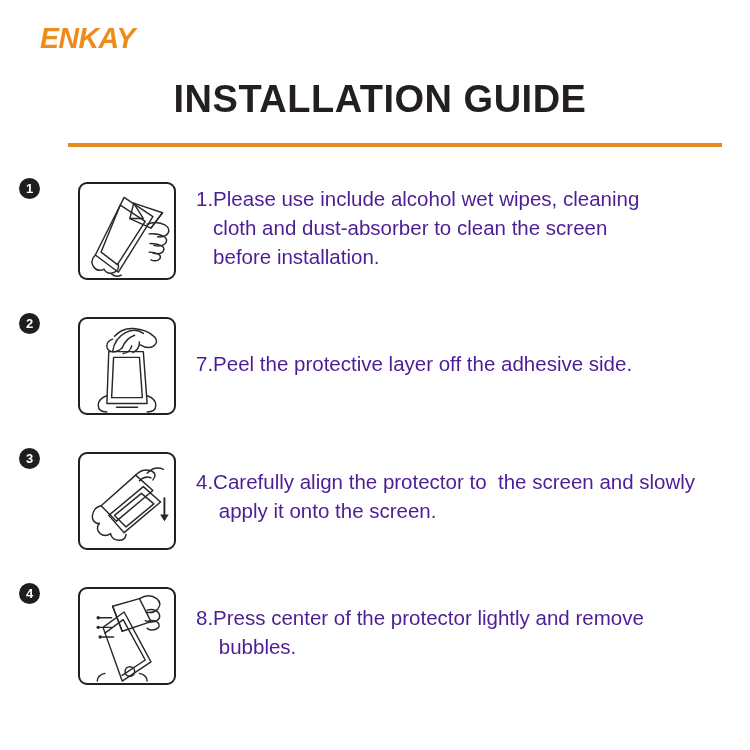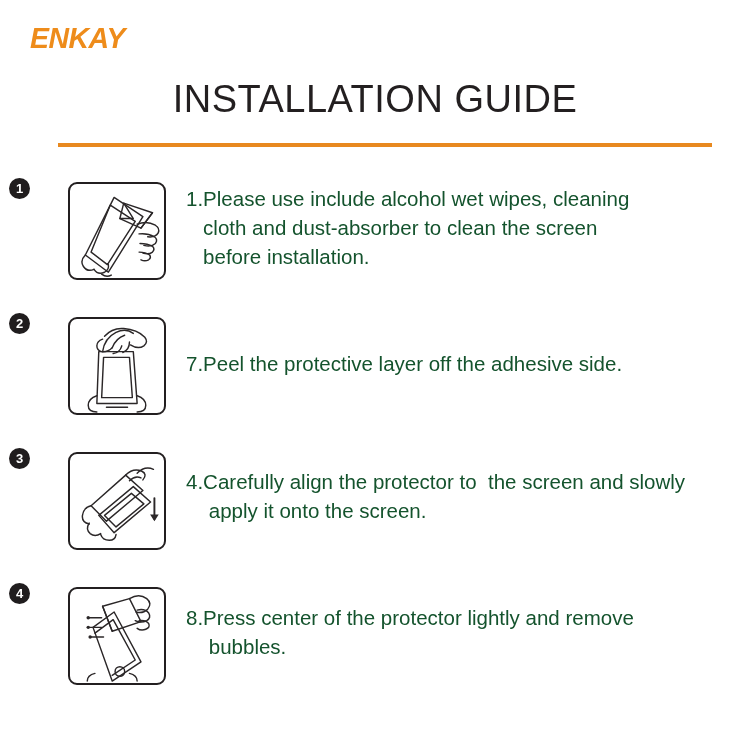--- a/index.html
+++ b/index.html
@@ -13,20 +13,21 @@
     font-family: "Liberation Sans", sans-serif;
     color: #231f20;
     overflow: hidden;
     position: relative;
   }
 
   .page {
     position: absolute;
     inset: 0;
     background: #ffffff;
+    margin-left: 10px;
   }
 
   
   .logo {
     position: absolute;
     left: 30px;
     top: 24px;
     font-size: 29px;
     font-weight: bold;
     font-style: italic;
@@ -39,21 +40,21 @@
   }
 
   
   .title {
     position: absolute;
     left: 0;
     right: 0;
     top: 79px;
     text-align: center;
     font-size: 38px;
-    font-weight: normal;
+    font-weight: bold;
     letter-spacing: 0.5px;
     color: #231f20;
     line-height: 1.1;
   }
 
   .divider {
     position: absolute;
     left: 58px;
     top: 143px;
     width: 654px;
@@ -111,21 +112,21 @@
     text-align: center;
     z-index: 3;
   }
 
   .step-text {
     position: absolute;
     left: 186px;
     width: 520px;
     font-size: 20.5px;
     line-height: 29px;
-    color: #14532d;
+    color: #4c1d95;
     white-space: pre-wrap;
   }
   .step-1 .step-text { top: 14px; width: 470px; }
   .step-2 .step-text { top: 44px; }
   .step-3 .step-text { top: 27px; width: 516px; }
   .step-4 .step-text { top: 28px; width: 506px; }
   .step-1 .step-text { text-indent: 0; }
 </style>
 </head>
 <body>

